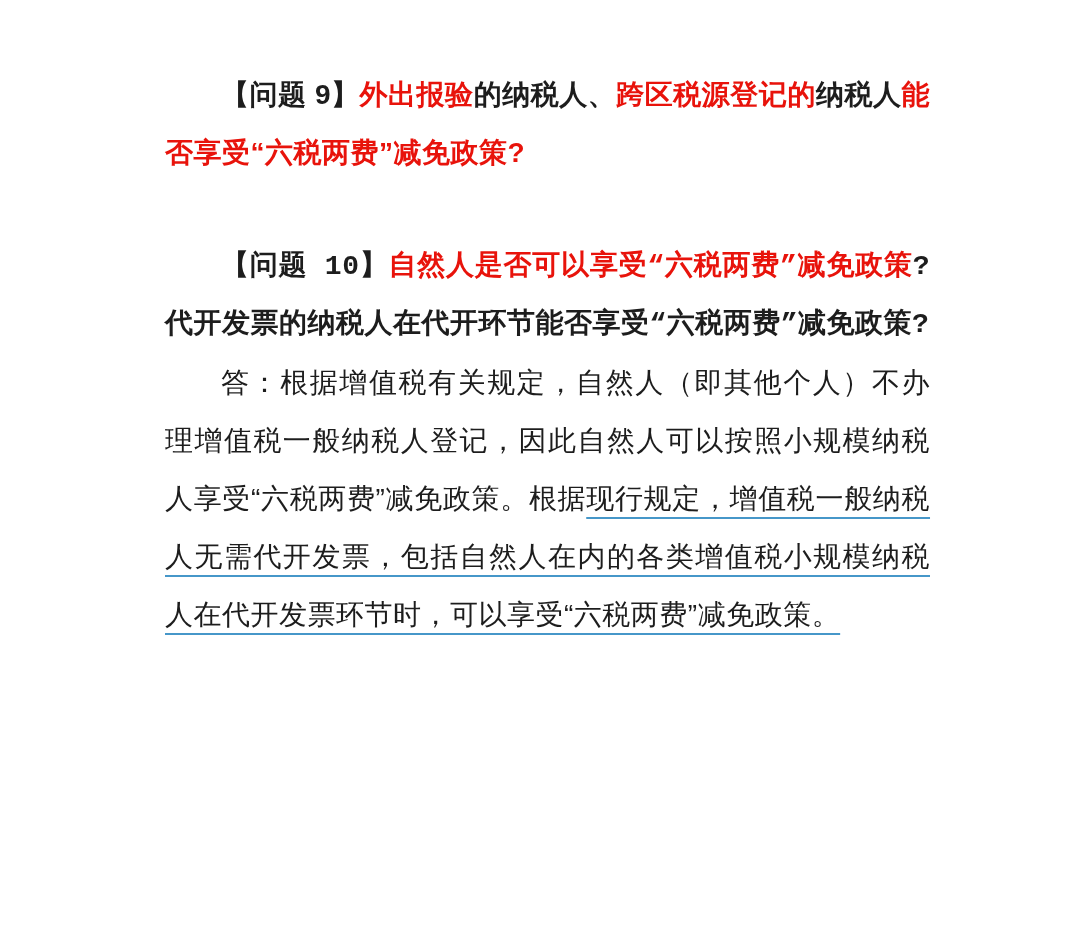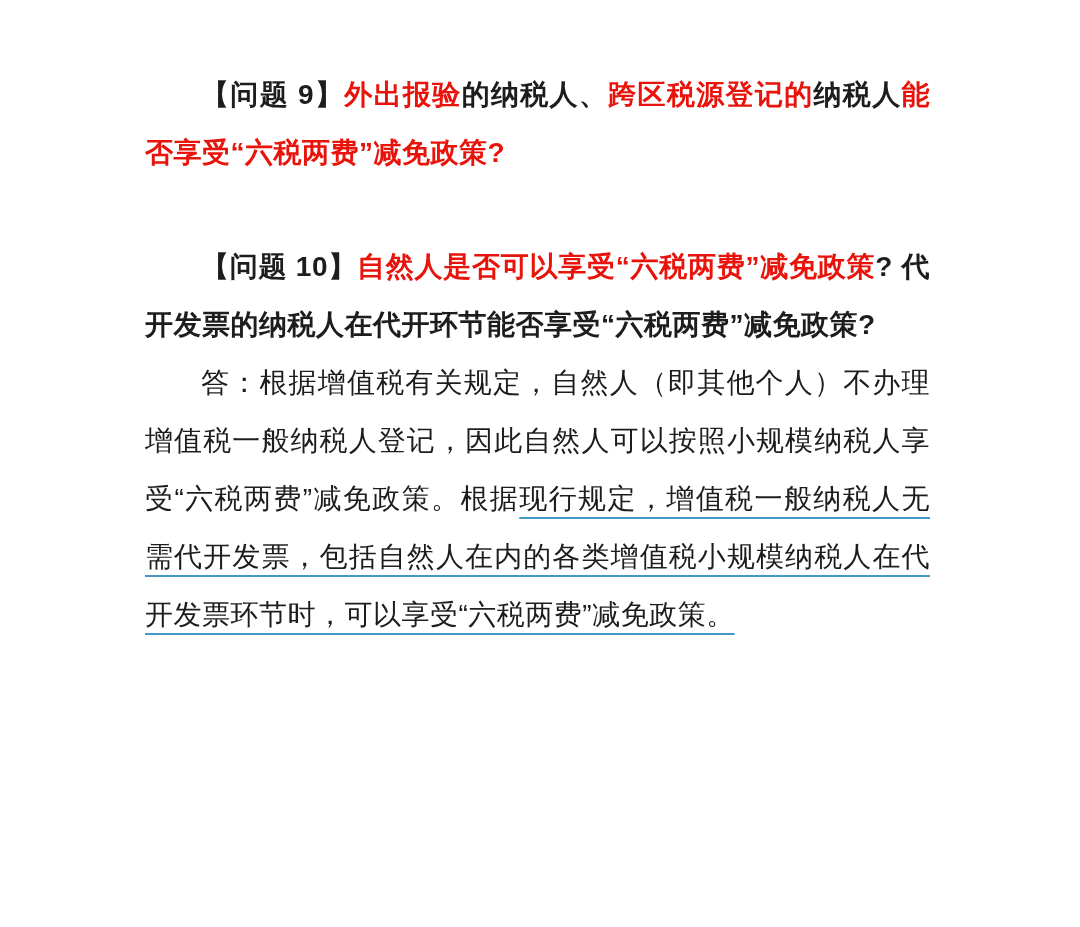--- a/index.html
+++ b/index.html
@@ -8,37 +8,39 @@
     background: #ffffff;
   }
   .page {
     position: relative;
     box-sizing: border-box;
     width: 1080px;
     height: 815px;
     background: #ffffff;
     overflow: hidden;
     font-family: "Liberation Sans", sans-serif;
+    padding-left: 20px;
   }
   .doc-body {
     box-sizing: border-box;
     padding: 66px 150px 40px 145px;
     font-size: 28px;
     line-height: 58px;
     text-align: justify;
     text-justify: inter-ideograph;
     color: #1d1d1d;
     letter-spacing: 0.5px;
   }
   .para {
     margin: 0;
     text-indent: 2em;
   }
   .para.gap-above {
     margin-top: 56px;
+    font-family: Liberation Mono, monospace;
   }
   
   .seg-q-black {
     font-weight: 700;
     color: #1d1d1d;
   }
   .seg-q-red {
     font-weight: 700;
     color: #e8130b;
   }

